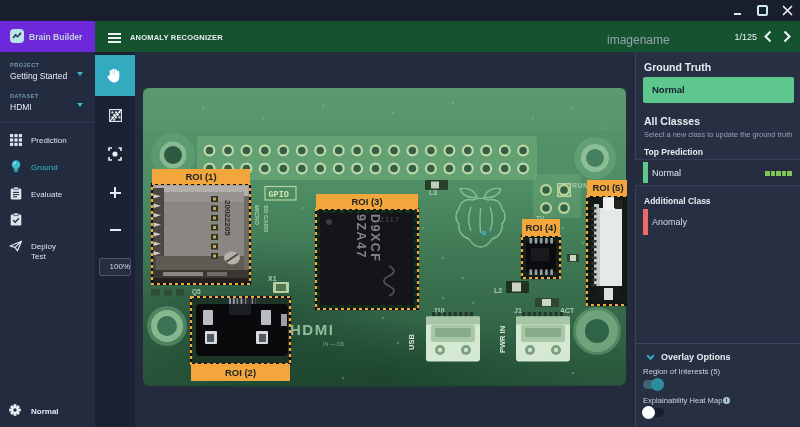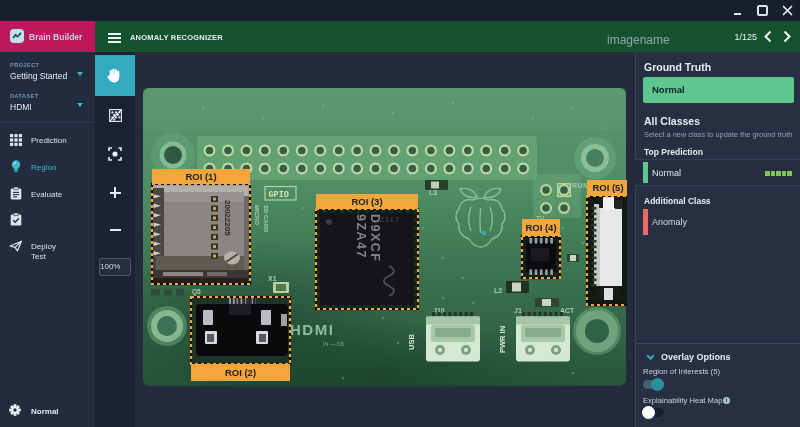--- a/index.html
+++ b/index.html
@@ -1,20 +1,20 @@
 <!DOCTYPE html>
 <html><head>
 <meta charset="utf-8">
 <style>
   * { margin:0; padding:0; box-sizing:border-box; }
   html,body { width:800px; height:427px; overflow:hidden; background:#242b3d;
     font-family:"Liberation Sans", sans-serif; }
   .abs { position:absolute; }
   #titlebar { left:0; top:0; width:800px; height:21px; background:#191e2c; }
-  #sideheader { left:0; top:21px; width:95px; height:31px; background:#be185d; }
+  #sideheader { left:0; top:21px; width:95px; height:31px; background:#6d28d9; }
   #appbar { left:95px; top:21px; width:705px; height:31px; background:#14532d; }
   #sidebar { left:0; top:52px; width:95px; height:375px; background:#232b3e; }
   #toolcol { left:95px; top:52px; width:40px; height:375px; background:#1b2234; }
   #canvas { left:135px; top:52px; width:500px; height:375px; background:#242b3d; }
   #panel { left:635px; top:52px; width:165px; height:375px; background:#272f43;
     border-left:1px solid #3a4359; }
   .tt { color:#e8ecf2; font-weight:bold; }
 </style>
 </head>
 <body>
@@ -72,21 +72,21 @@
         <rect x="8.8" y="8.8" width="3.2" height="3.2"></rect>
       </g>
   </svg>
   <div class="abs" style="left:31px;top:84px;font-size:8px;color:#dce3ed;">Prediction</div>
   <svg class="abs" style="left:10px;top:108px;" width="12" height="13" viewBox="0 0 12 13">
     <circle cx="6" cy="4.6" r="4.3" fill="#3cb8cd"></circle>
     <rect x="3.8" y="8.5" width="4.4" height="1.6" fill="#3cb8cd"></rect>
     <rect x="4.3" y="10.6" width="3.4" height="1.4" fill="#3cb8cd"></rect>
     <path d="M6,2.6 a2,2 0 0 0 -2,2" stroke="#eafcff" stroke-width="1" fill="none"></path>
   </svg>
-  <div class="abs" style="left:31px;top:111px;font-size:8px;color:#3cb8cd;">Region</div>
+  <div class="abs" style="left:31px;top:111px;font-size:8px;color:#3cb8cd;">Ground</div>
   <svg class="abs" style="left:10px;top:135px;" width="12" height="13" viewBox="0 0 12 13">
     <rect x="0.7" y="1.5" width="10.6" height="11" rx="1.2" fill="#dce3ed"></rect>
     <rect x="3.6" y="0" width="4.8" height="2.6" rx="0.8" fill="#dce3ed" stroke="#232b3e" stroke-width="0.7"></rect>
     <g stroke="#232b3e" stroke-width="1.1">
         <line x1="3" y1="5.4" x2="9" y2="5.4"></line>
         <line x1="3" y1="7.6" x2="9" y2="7.6"></line>
         <line x1="3" y1="9.8" x2="7" y2="9.8"></line>
       </g>
   </svg>
   <div class="abs" style="left:31px;top:137.5px;font-size:8px;color:#dce3ed;">Evaluate</div>
@@ -150,21 +150,21 @@
       <path d="M1,4 L1,1 L4,1"></path>
         <path d="M10.5,1 L13,1 L13,4"></path>
       <path d="M13,10 L13,13 L10,13"></path>
         <path d="M4,13 L1,13 L1,10"></path>
     </g>
     <circle cx="7" cy="7" r="2.6" fill="#e8ecf2"></circle>
   </svg>
   <div class="abs" style="left:14.5px;top:140px;width:11px;height:1.8px;background:#e8ecf2;"></div>
   <div class="abs" style="left:19.1px;top:135.4px;width:1.8px;height:11px;background:#e8ecf2;"></div>
   <div class="abs" style="left:14.5px;top:177px;width:11px;height:2px;background:#e8ecf2;"></div>
-  <div class="abs" style="left:4px;top:206px;width:32px;height:18px;border:1px solid #4b5569;background:#262d41;border-radius:2px;color:#d4dae4;font-size:8px;text-align:left;line-height:16px;">100%</div>
+  <div class="abs" style="left:4px;top:206px;width:32px;height:18px;border:1px solid #4b5569;background:#262d41;border-radius:2px;color:#d4dae4;font-size:8px;text-align:right;line-height:16px;">100%</div>
 </div>
 
 <div class="abs" id="canvas">
   <svg class="abs" style="left:8px;top:36px;" width="484" height="300" viewBox="0 0 484 300">
 <defs>
 <linearGradient id="bg" x1="0" y1="0" x2="0" y2="1">
           <stop offset="0" stop-color="#58986e"></stop>
           <stop offset="0.45" stop-color="#4b8a61"></stop>
           <stop offset="0.8" stop-color="#427d57"></stop>
           <stop offset="1" stop-color="#38704c"></stop>

